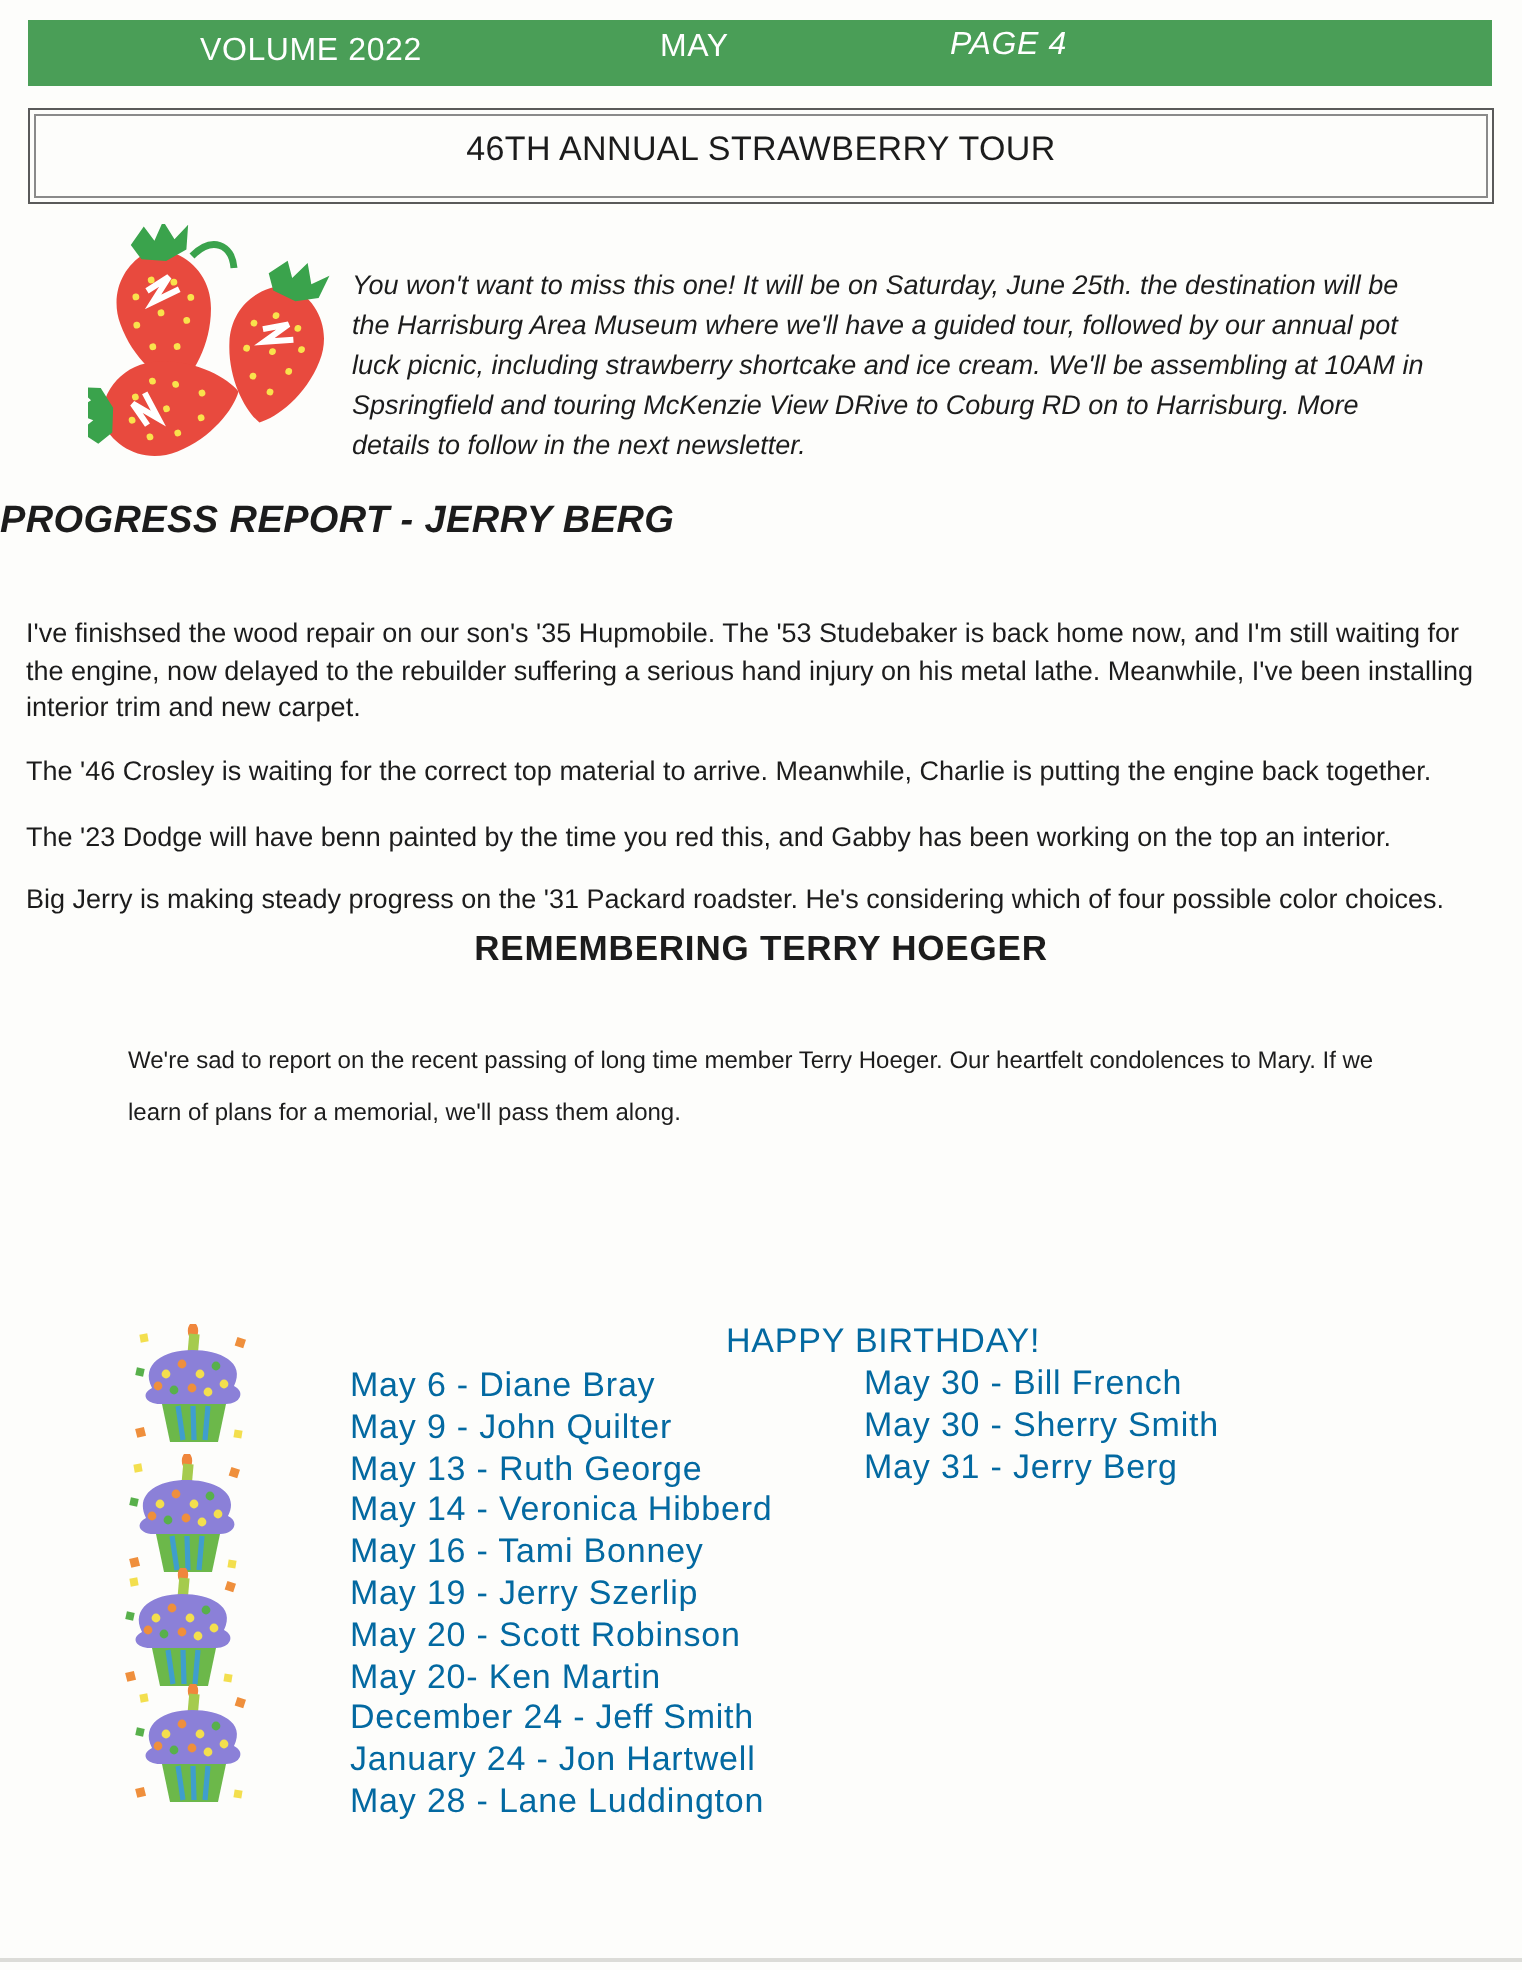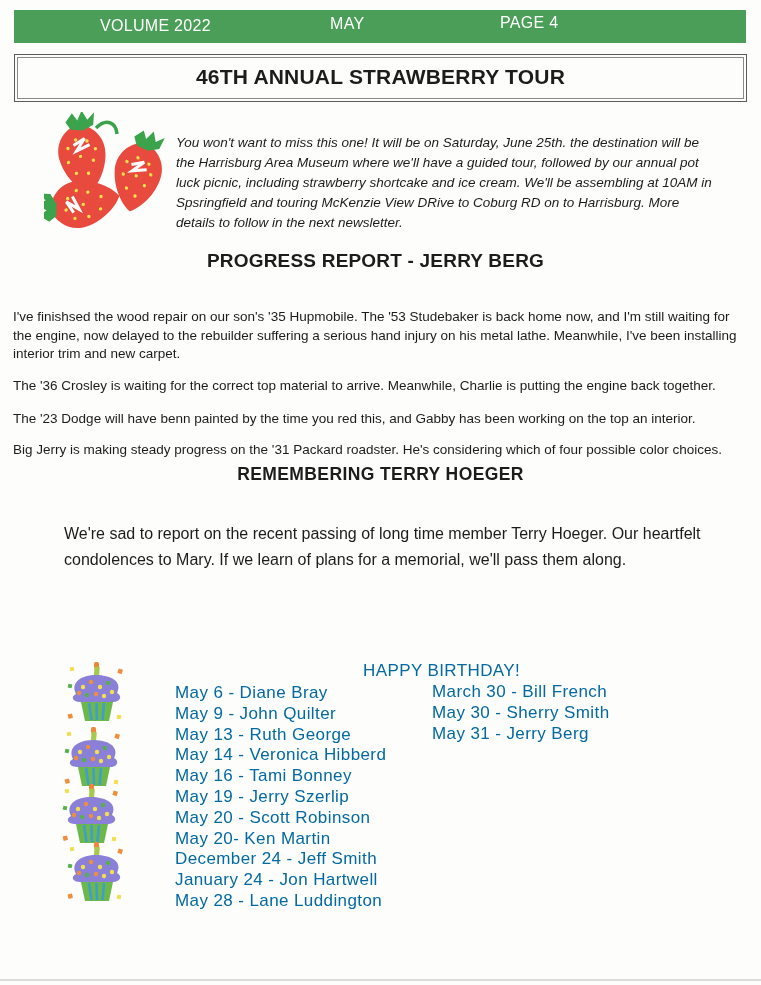--- a/index.html
+++ b/index.html
@@ -8,41 +8,41 @@
     background:#fdfdfb; overflow:hidden;
     font-family:"Liberation Sans", sans-serif; color:#1c1c1c;
   }
   .page-bottom-edge{ position:absolute; left:0; bottom:4px; width:100%; height:2px; background:#dcdcd8; }
 
   
   .green-bar{ position:absolute; left:14px; top:10px; width:732px; height:33px; background:#4a9e57; color:#fff; }
   .green-bar .slot{ position:absolute; font-size:16px; letter-spacing:0.3px; }
   .slot-volume{ left:86px; top:7px; }
   .slot-month{ left:316px; top:5px; }
-  .slot-page{ left:486px; top:4px; }
+  .slot-page{ left:461px; top:4px;font-style:italic; }
 
   
   .title-box{ position:absolute; left:14px; top:54px; width:727px; height:42px; border:1px solid #5a5a5a; padding:2px; background:#fdfdfb; }
   .title-box-inner{ width:100%; height:100%; box-sizing:border-box; border:1px solid #8a8a8a; text-align:center; }
-  .title-box h1{ margin:7px 0 0 0; font-size:21px; font-weight:bold; letter-spacing:0.2px; }
+  .title-box h1{ margin:7px 0 0 0; font-size:17px; font-weight:normal; letter-spacing:0.2px; }
 
   .tour-art{ position:absolute; left:44px; top:112px; }
   .tour-para{ position:absolute; left:176px; top:119px; width:540px; font-size:13.5px; line-height:20px;font-style:italic; }
 
-  .h-bold{ position:absolute; left:0; top:250px; width:751px; text-align:center; font-size:19px; font-weight:bold; letter-spacing:0.2px; }
+  .h-bold{ position:absolute; left:0; top:250px; width:751px; text-align:left; font-size:19px; font-weight:bold; letter-spacing:0.2px;font-style:italic; }
 
   .body-para{ position:absolute; left:13px; width:734px; font-size:13.5px; line-height:18.5px;margin-top:20px; }
   .para-hupmobile{ top:288px; }
   .para-crosley{ top:357px; }
   .para-dodge{ top:390px; }
   .para-packard{ top:421px; }
 
   .h-reg{ position:absolute; left:0; top:464px; width:761px; text-align:center; font-size:17.5px; font-weight:700; letter-spacing:0.4px; }
 
-  .memorial-para{ position:absolute; left:64px; top:505px; width:640px; font-size:16px; line-height:26px; }
+  .memorial-para{ position:absolute; left:64px; top:505px; width:640px; font-size:12px; line-height:26px; }
 
   
   .bday{ color:#0369a1; letter-spacing:0.4px; }
   .bday-heading{ position:absolute; left:363px; top:661px; font-size:17px; }
   .bday-col{ position:absolute; font-size:17px; line-height:20.8px; }
   .bday-left{ left:175px; top:683px; }
   .bday-right{ left:432px; top:682px; }
   .cupcake{ position:absolute; width:62px; height:64px; }
   .cupcake-1{ left:66px; top:662px; }
   .cupcake-2{ left:63px; top:727px; }
@@ -143,21 +143,21 @@
         <circle cx="18" cy="49" r="1.7" fill="#f9e24c"></circle>
       <circle cx="30" cy="52" r="1.7" fill="#f9e24c"></circle>
       <path d="M20 22 L32 17 L22 28 L36 24" stroke="#ffffff" stroke-width="3" fill="none"></path>
     </g>
   </svg>
 
   <p class="tour-para">You won't want to miss this one! It will be on Saturday, June 25th.  the destination will be the Harrisburg Area Museum where we'll have a guided tour, followed by our annual pot luck picnic, including strawberry shortcake and ice cream.  We'll be assembling at 10AM in Spsringfield and touring McKenzie View DRive to Coburg RD on to Harrisburg.  More details to follow in the next newsletter.</p>
 
   <div class="h-bold">PROGRESS REPORT - JERRY BERG</div>
   <p class="body-para para-hupmobile">I've finishsed the wood repair on our son's '35 Hupmobile.  The '53 Studebaker is back home now, and I'm still waiting for the engine, now delayed to the rebuilder suffering a serious hand injury on his metal lathe.  Meanwhile, I've been installing interior trim and new carpet.</p>
-  <p class="body-para para-crosley">The '36 Crosley is waiting for the correct top material to arrive. Meanwhile, Charlie is putting the engine back together.</p>
+  <p class="body-para para-crosley">The '46 Crosley is waiting for the correct top material to arrive. Meanwhile, Charlie is putting the engine back together.</p>
   <p class="body-para para-dodge">The '23 Dodge will have benn painted by the time you red this, and Gabby has been working on the top an interior.</p>
   <p class="body-para para-packard">Big Jerry is making steady progress on the '31 Packard roadster.  He's considering which of four possible color choices.</p>
 
   <div class="h-reg">REMEMBERING TERRY HOEGER</div>
   <p class="memorial-para">We're sad to report on the recent passing of long time member Terry Hoeger. Our heartfelt condolences to Mary.  If we learn of plans for a memorial, we'll pass them along.</p>
 
   <div class="bday bday-heading">HAPPY BIRTHDAY!</div>
 
   <div class="bday bday-col bday-left">
     <div>May 6 - Diane Bray</div>
@@ -167,21 +167,21 @@
     <div>May 16 - Tami Bonney</div>
     <div>May 19 - Jerry Szerlip</div>
     <div>May 20 - Scott Robinson</div>
     <div>May 20- Ken Martin</div>
     <div>December 24 - Jeff Smith</div>
     <div>January 24 - Jon Hartwell</div>
     <div>May 28 - Lane Luddington</div>
   </div>
 
   <div class="bday bday-col bday-right">
-    <div>March 30 - Bill French</div>
+    <div>May 30 - Bill French</div>
     <div>May 30 - Sherry Smith</div>
     <div>May 31 - Jerry Berg</div>
   </div>
 
   <svg class="cupcake cupcake-1" viewBox="0 0 62 64">
       <use href="#cupcake-sym"></use>
     </svg>
   <svg class="cupcake cupcake-2" viewBox="0 0 62 64">
       <use href="#cupcake-sym"></use>
     </svg>

